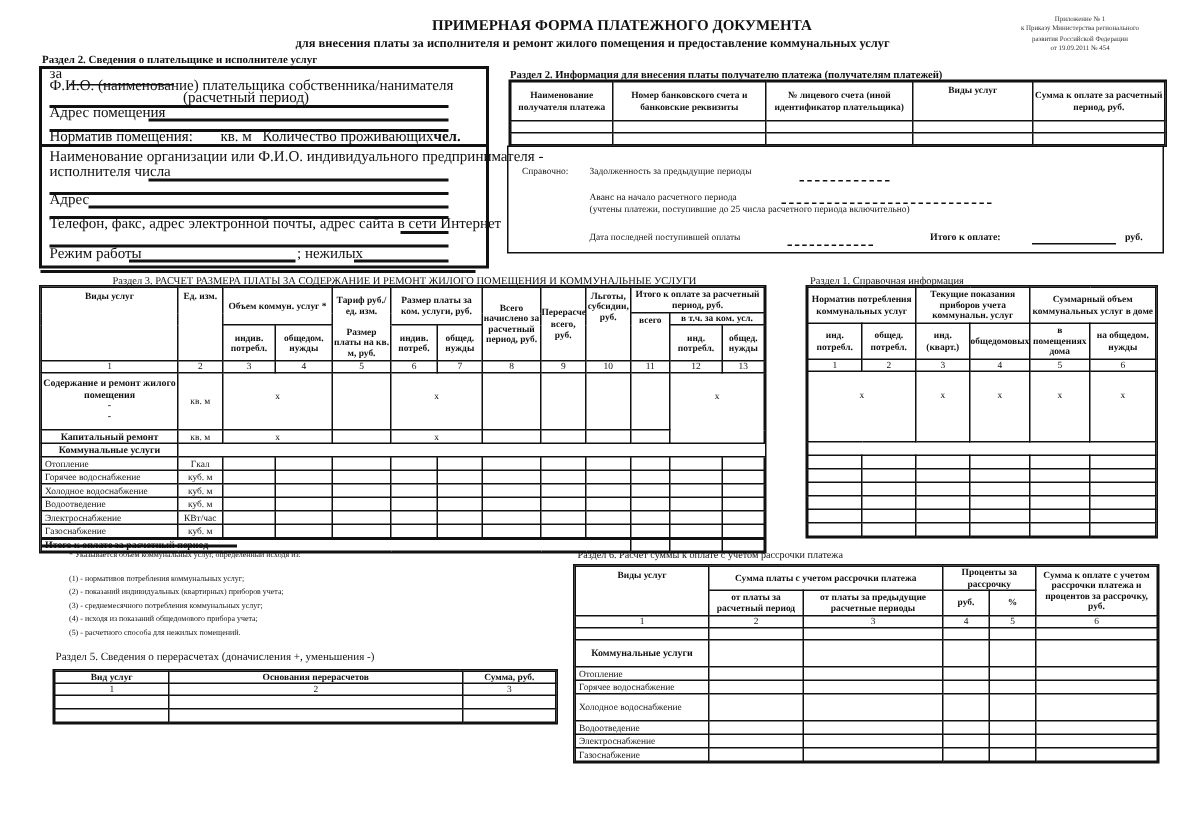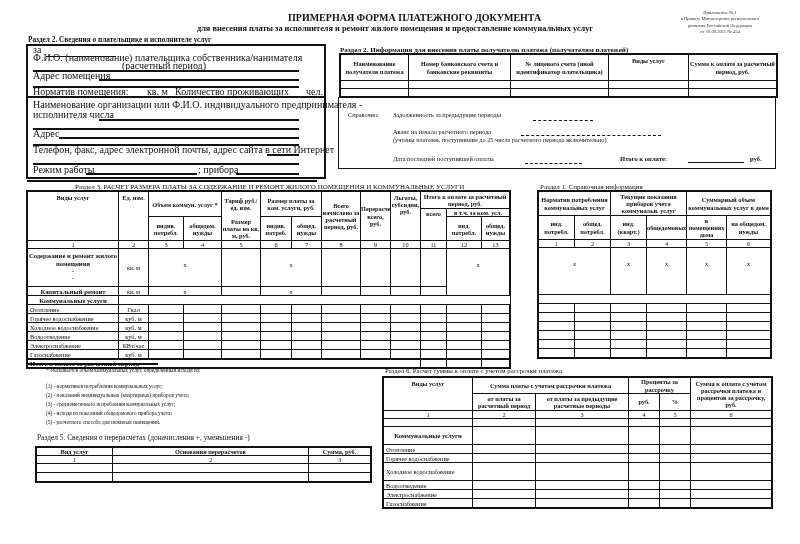--- a/index.html
+++ b/index.html
@@ -42,35 +42,35 @@
 <div class="abs t" style="left:33px;top:54px;">Ф.И.О. (наименование) плательщика собственника/нанимателя</div>
 <div class="ln" style="left:33px;top:70px;width:266px;height:1.5px;"></div>
 <div class="abs t" style="left:33px;top:72px;">Адрес помещения</div>
 <div class="ln" style="left:99px;top:79px;width:200px;height:1.5px;"></div>
 <div class="ln" style="left:33px;top:86px;width:266px;height:1.5px;"></div>
 <div class="abs t" style="left:33px;top:88px;">Норматив помещения:</div>
 <div class="dash" style="left:107px;top:96px;width:34px;"></div>
 <div class="abs t" style="left:147px;top:88px;">кв. м</div>
 <div class="abs t" style="left:175px;top:88px;">Количество проживающих</div>
 <div class="dash" style="left:267px;top:96px;width:18px;"></div>
-<div class="abs t" style="left:306px;top:88px;">чел.</div>
+<div class="abs t" style="left:289px;top:88px;font-weight:bold;">чел.</div>
 
 <div class="abs t" style="left:33px;top:101px;">Наименование организации или Ф.И.О. индивидуального предпринимателя -</div>
 <div class="abs t" style="left:33px;top:111px;">исполнителя числа</div>
 <div class="ln" style="left:99px;top:119px;width:200px;height:1.5px;"></div>
 <div class="ln" style="left:33px;top:128px;width:266px;height:1.5px;"></div>
 <div class="abs t" style="left:33px;top:130px;">Адрес</div>
 <div class="ln" style="left:59px;top:137px;width:240px;height:1.5px;"></div>
 <div class="ln" style="left:33px;top:144px;width:266px;height:1.5px;"></div>
 <div class="abs t" style="left:33px;top:146px;">Телефон, факс, адрес электронной почты, адрес сайта в сети Интернет</div>
 <div class="ln" style="left:267px;top:154px;width:32px;height:1.5px;"></div>
 <div class="ln" style="left:33px;top:163px;width:266px;height:1.5px;"></div>
 <div class="abs t" style="left:33px;top:166px;">Режим работы</div>
 <div class="ln" style="left:86px;top:173px;width:111px;height:1.5px;"></div>
-<div class="abs t" style="left:198px;top:166px;">; прибора</div>
+<div class="abs t" style="left:198px;top:166px;">; нежилых</div>
 <div class="ln" style="left:236px;top:173px;width:63px;height:1.5px;"></div>
 
 <div class="abs t b" style="left:340px;top:46px;font-size:7.1px;">Раздел 2.   Информация для внесения платы получателю платежа (получателям платежей)</div>
 <table class="outer" style="left:340px;top:54px;width:436px;">
   <colgroup>
       <col style="width:68px">
       <col style="width:102px">
       <col style="width:98px">
       <col style="width:80px">
       <col style="width:88px">

